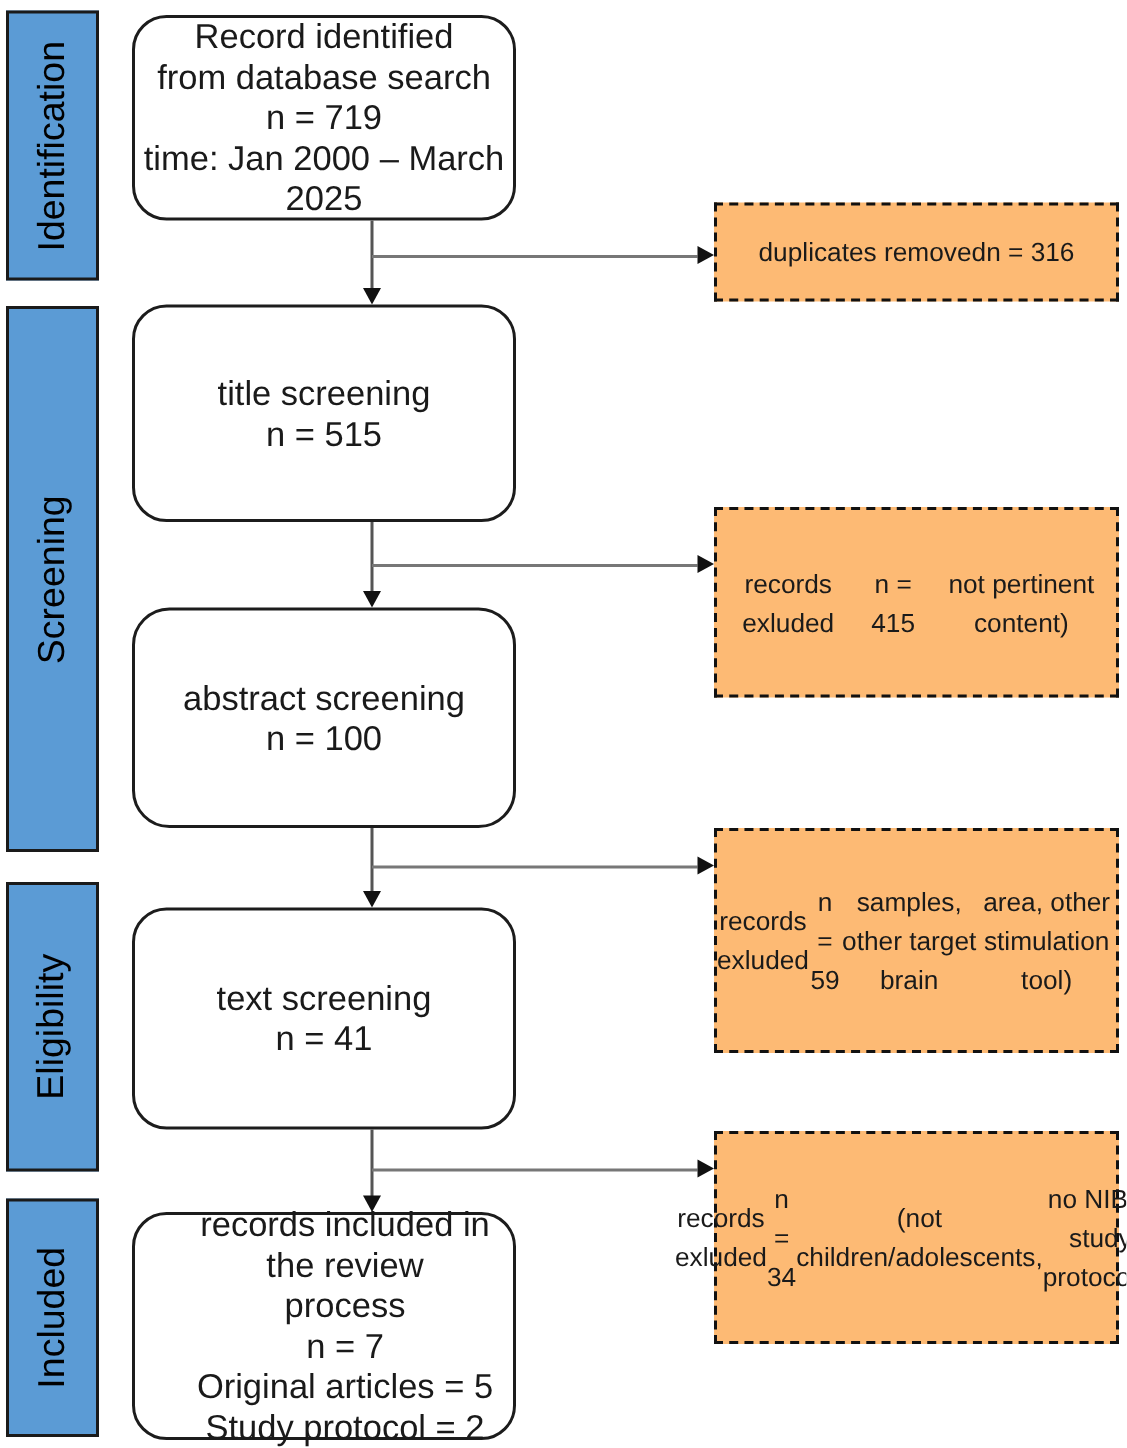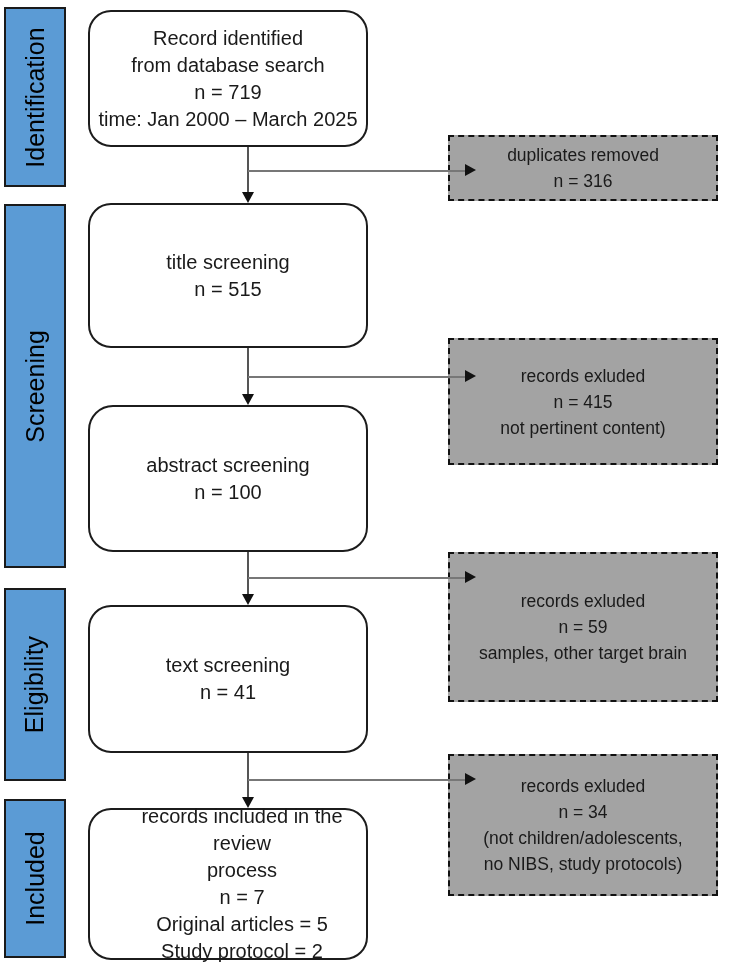--- a/index.html
+++ b/index.html
@@ -20,36 +20,36 @@
     display:flex;align-items:center;justify-content:center;
   }
   .stagebar .rot{
     transform:rotate(-90deg);
     white-space:nowrap;
     font-size:25px;
     color:#000;
   }
   
   .mbox{
-    position:absolute;left:88px;width:280px;
+    position:absolute;left:88px;width:256px;
     border:2.5px solid #1c1c1c;
     border-radius:23px;
     box-sizing:border-box;
     background:#fff;
     display:flex;flex-direction:column;align-items:center;justify-content:center;
     text-align:center;
-    font-size:20px;line-height:27px;
+    font-size:23px;line-height:27px;
   }
   
   .dbox{
-    position:absolute;left:448px;width:270px;
+    position:absolute;left:476px;width:270px;
     border:2px dashed #111;
     box-sizing:border-box;
-    background:#a3a3a3;
-    display:flex;flex-direction:column;align-items:center;justify-content:center;
+    background:#fdba74;
+    display:flex;flex-direction:row;align-items:center;justify-content:center;
     text-align:center;
     font-size:17.5px;line-height:26px;
   }
   .tl strong{font-weight:400;}
   
   .vline{position:absolute;width:1.5px;background:#555;}
   .hline{position:absolute;height:1.5px;background:#777;}
   .arr-down{
     position:absolute;width:0;height:0;
     border-left:6px solid transparent;
@@ -119,20 +119,21 @@
   <div class="dbox" style="top:338px;height:127px;">
     <div class="tl"><span>records exluded</span><strong></strong></div>
     <div class="tl"><span>n = </span><strong>415</strong></div>
     <div class="tl"><span>not pertinent content)</span><strong></strong></div>
   </div>
 
   <div class="dbox" style="top:552px;height:150px;">
     <div class="tl"><span>records exluded</span><strong></strong></div>
     <div class="tl"><span>n = </span><strong>59</strong></div>
     <div class="tl"><span>samples, other target brain</span><strong></strong></div>
+    <div class="tl"><span>area, other stimulation tool)</span><strong></strong></div>
   </div>
 
   <div class="dbox" style="top:754px;height:142px;">
     <div class="tl"><span>records exluded</span><strong></strong></div>
     <div class="tl"><span>n = </span><strong>34</strong></div>
     <div class="tl"><span>(not children/adolescents,</span><strong></strong></div>
     <div class="tl"><span>no NIBS, study protocols)</span><strong></strong></div>
   </div>
 
   <div class="vline" style="left:247px;top:147px;height:46px;"></div>

